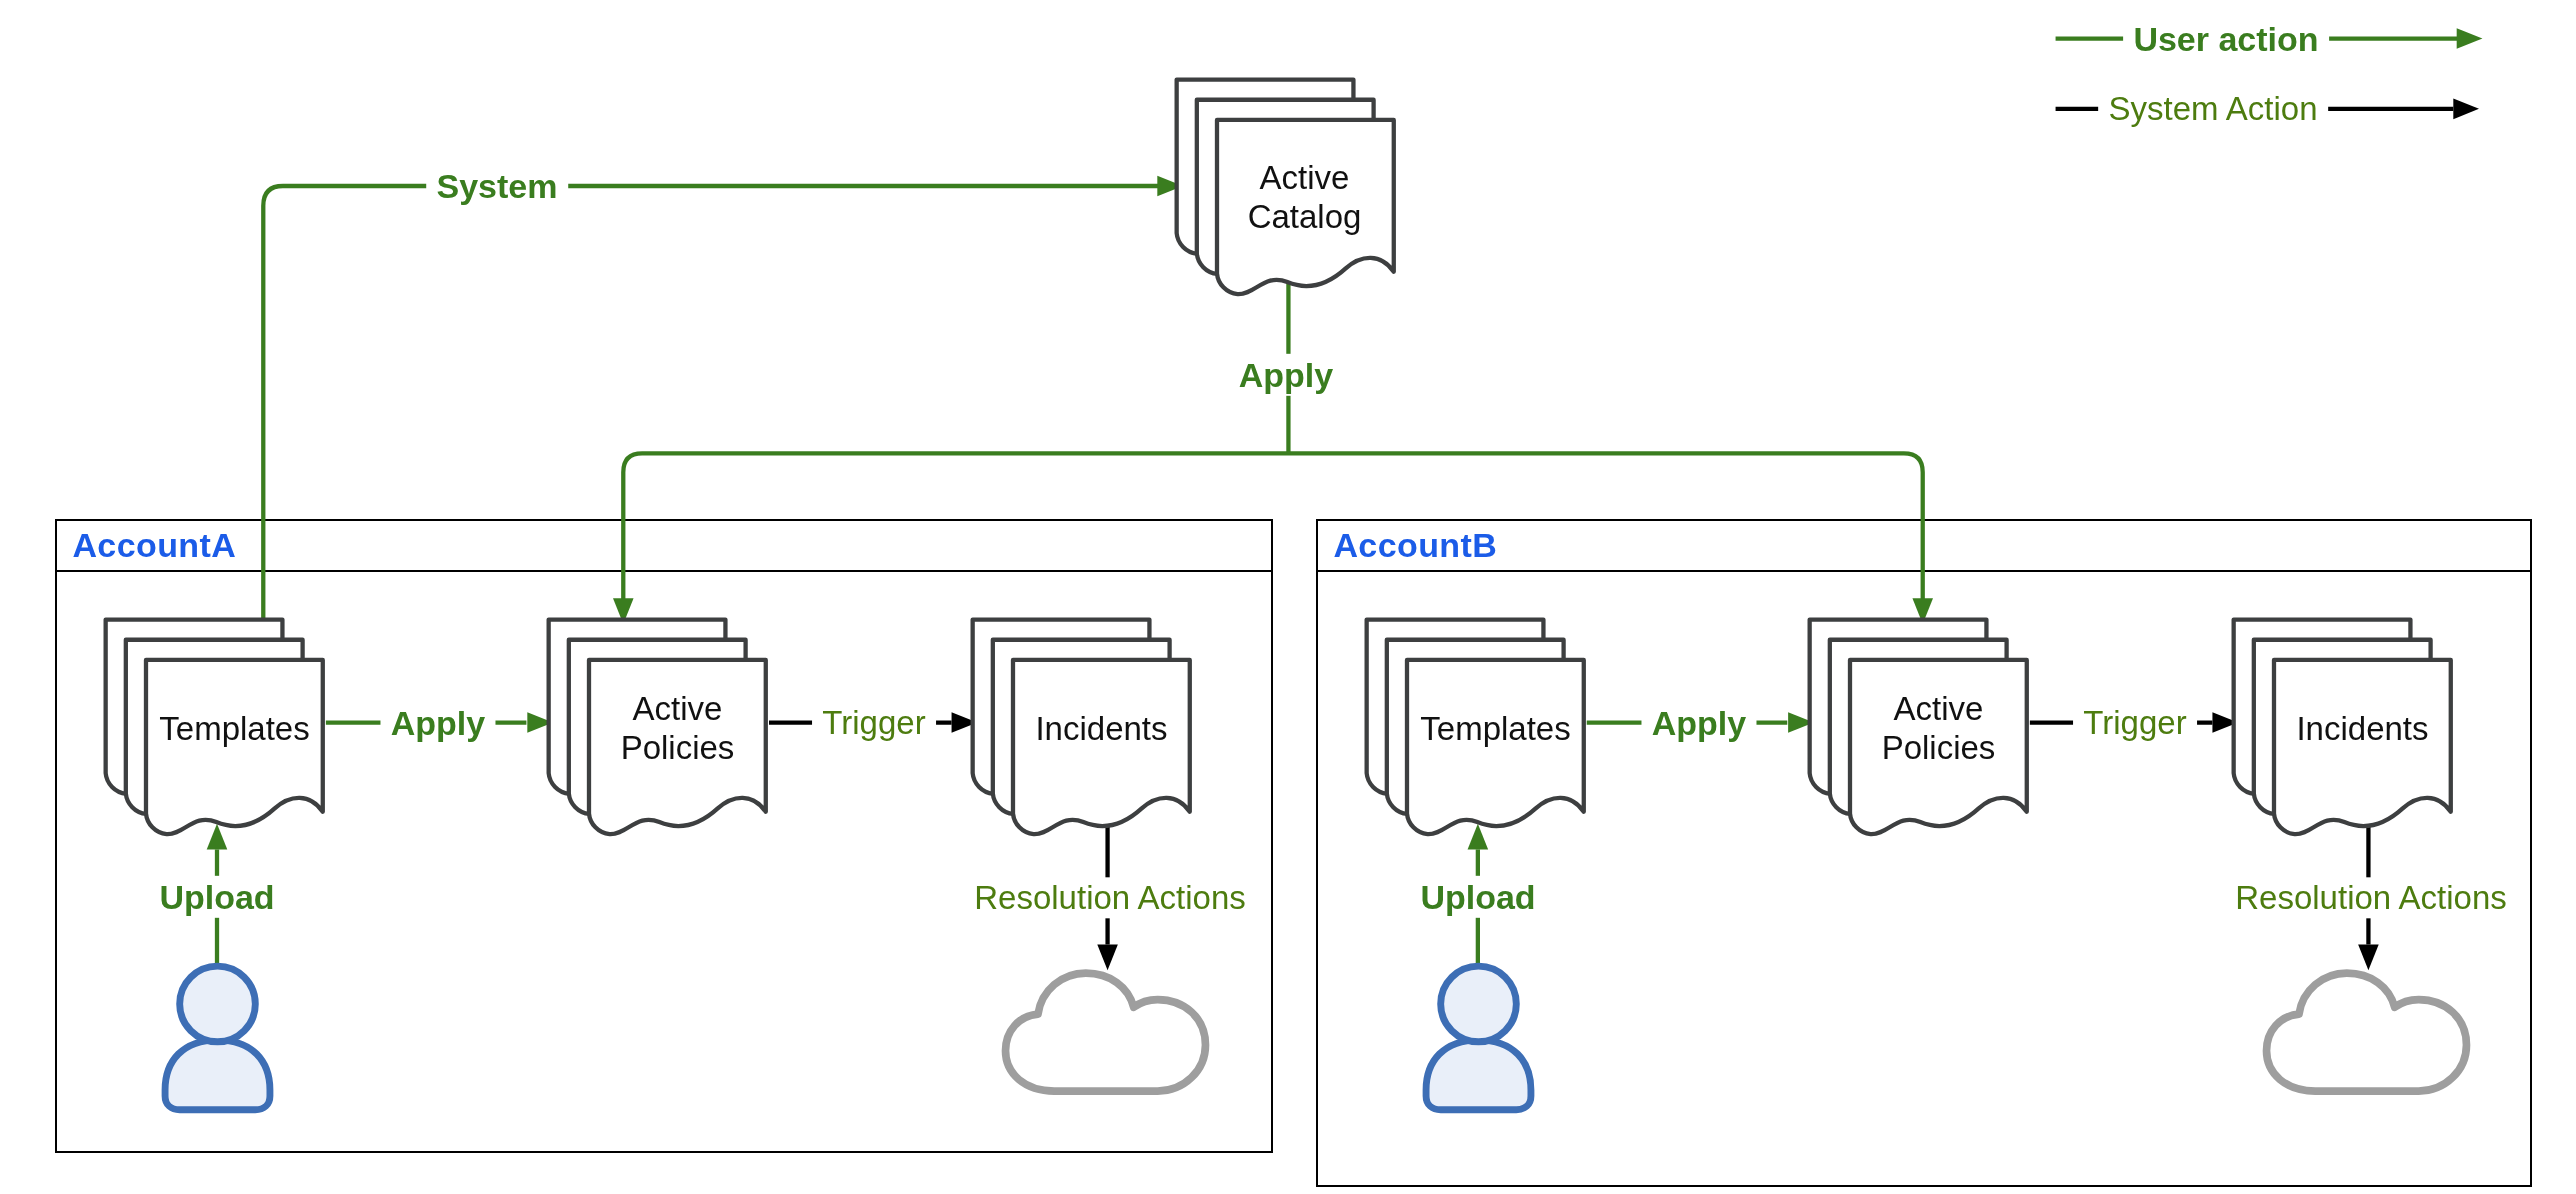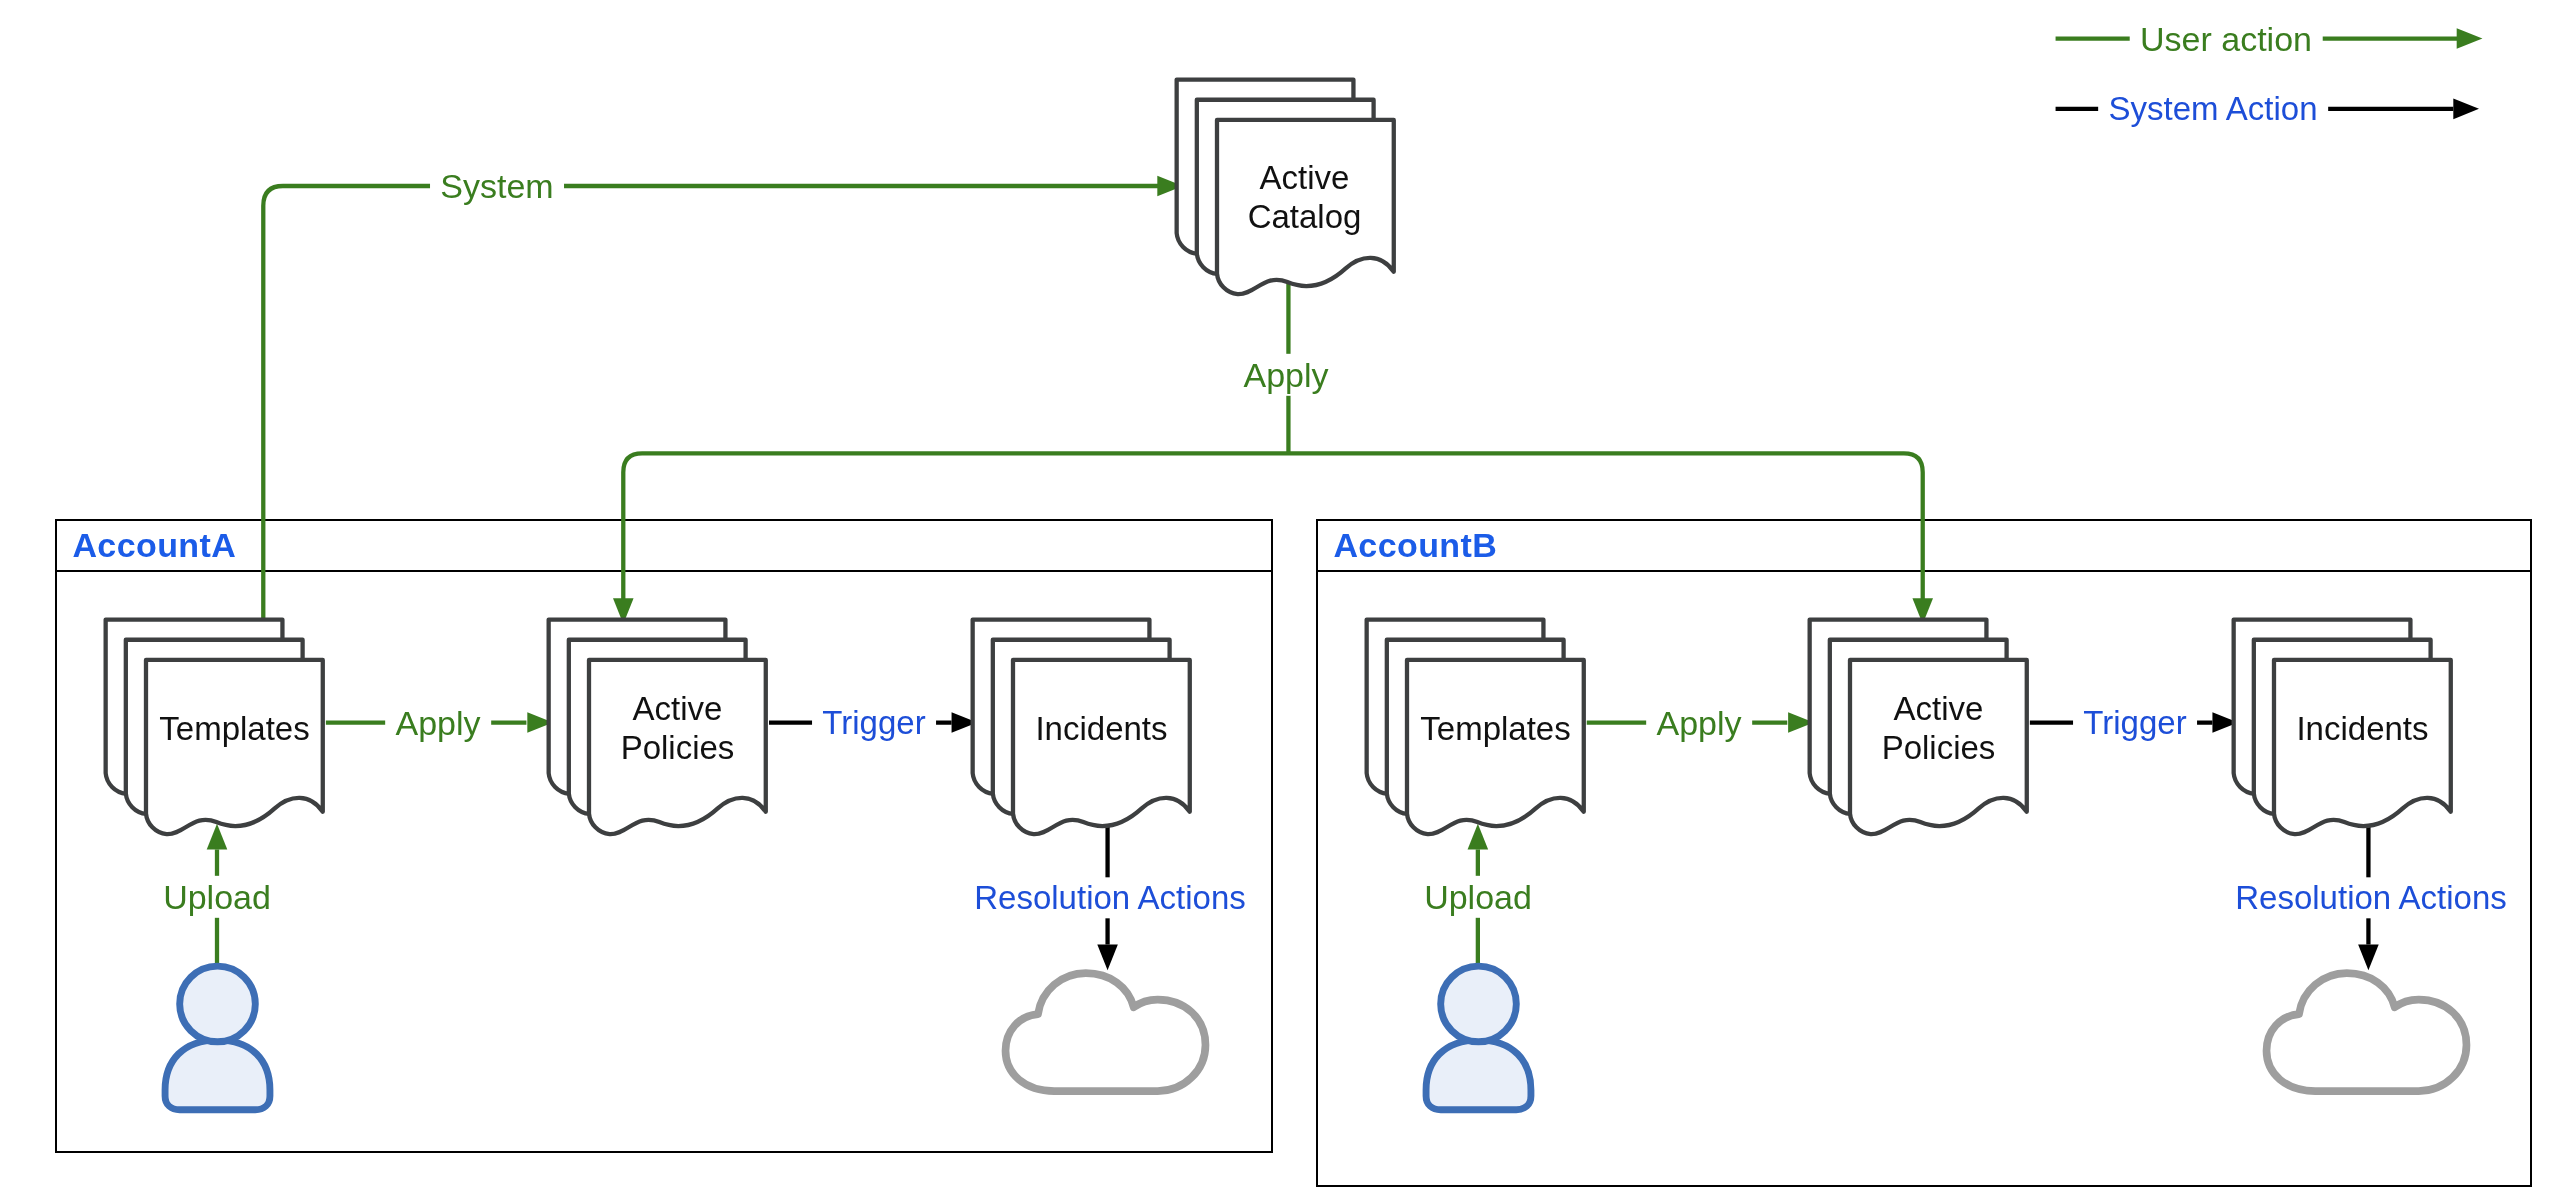--- a/index.html
+++ b/index.html
@@ -18,22 +18,22 @@
     padding-left:15.4px;font-size:34px;font-weight:bold;color:#1b5ce8;letter-spacing:0.4px;
   }
   .node-label{
     position:absolute;display:flex;align-items:center;justify-content:center;text-align:center;
     font-size:33px;color:#111;line-height:1.18;
   }
   .flow-label{
     position:absolute;transform:translate(-50%,-50%);background:#ffffff;padding:1.7px 10.3px;
     white-space:nowrap;font-size:33px;color:#000;
   }
-  .flow-label.green{color:#3a7d1f;font-weight:normal;font-size:34px;}
-  .flow-label.plain{color:#1d4ed8;font-weight:normal;}
+  .flow-label.green{color:#3a7d1f;font-weight:bold;font-size:34px;}
+  .flow-label.plain{color:#4d7c0f;font-weight:normal;}
   svg{position:absolute;overflow:visible;}
 </style>
 </head>
 <body>
 
 <div id="canvas">
 
   <div class="account-box" style="left:55px;top:519px;width:1218px;height:634px;">
     <div class="account-title-bar">
       <span class="account-title">AccountA</span>

